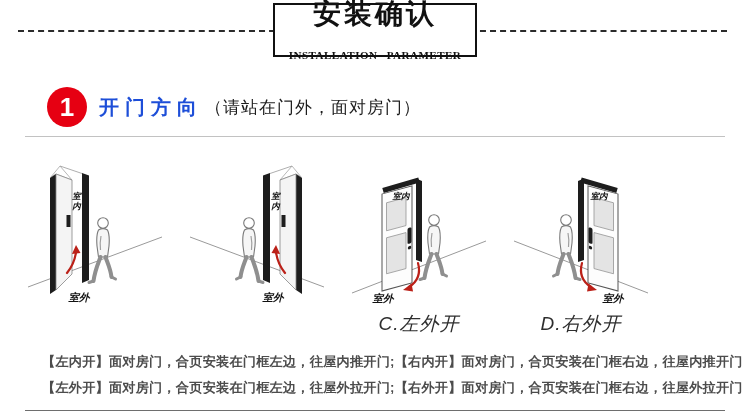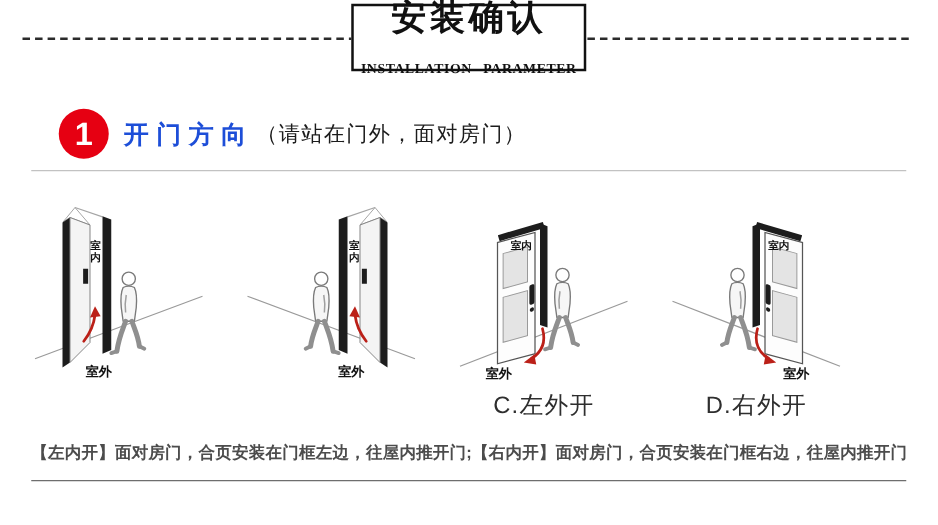--- a/index.html
+++ b/index.html
@@ -1,38 +1,38 @@
 <!DOCTYPE html>
 <html><head>
 <meta charset="utf-8">
 <style>
   * { margin:0; padding:0; box-sizing:border-box; }
   html,body { width:750px; height:420px; }
   body { background:#fff; font-family:"Liberation Sans","DejaVu Sans",sans-serif; color:#222; overflow:hidden; position:relative; }
 
   .header { position:relative; height:62px; }
   .dash-line { position:absolute; top:30px; left:18px; width:709px; border-top:2px dashed #2b2b2b; }
-  .title-box { position:absolute; top:3px; left:50%; transform:translateX(-50%); width:188px; height:54px;
+  .title-box { position:absolute; top:3px; left:50%; transform:translateX(-50%); width:204px; height:54px;
                background:#fff; border:2px solid #111; display:flex; flex-direction:column; align-items:center; justify-content:center; }
   .title-cn { font-size:28px; font-weight:bold; letter-spacing:3px; color:#111; line-height:1; }
   .title-en { font-size:11px; font-weight:bold; font-family:Liberation Serif, serif;
               letter-spacing:0.5px; word-spacing:6px; color:#111; margin-top:21px; }
 
   .step-row { display:flex; align-items:center; padding-left:47px; margin-top:24px; height:42px; }
   .step-badge { width:40px; height:40px; border-radius:50%; background:#e60012; color:#fff; font-size:26px; font-weight:bold;
                 display:flex; align-items:center; justify-content:center; flex:0 0 auto; }
   .step-title { color:#1d4ed8; font-size:20px; font-weight:bold; letter-spacing:6px; margin-left:12px; white-space:nowrap; }
   .step-hint { font-size:17px; color:#1c1c1c; margin-left:2px; letter-spacing:1px; white-space:nowrap; }
   .divider { margin:8px 25px 0; border-top:1px solid #c2c2c2; }
 
-  .doors-row { display:flex; justify-content:space-between; padding:0 64px 0 14px; margin-top:24px; }
+  .doors-row { display:flex; padding:0 64px 0 14px; margin-top:24px;font-style:italic; }
   .door-col { width:162px; display:flex; flex-direction:column; align-items:center; }
   .door-label { font-size:19px; color:#2e2e2e; margin-top:2px; letter-spacing:1px; white-space:nowrap; }
 
-  .notes { padding:0 25px; margin-top:12px; }
+  .notes { padding:0 42px; margin-top:12px; }
   .note-line { font-size:13.2px; font-weight:bold; color:#4c4c4c; line-height:26px; white-space:nowrap; letter-spacing:0.2px; }
   .bottom-rule { margin:9px 25px 0; border-top:1px solid #6e6e6e; }
 
   svg text { font-family:"Liberation Sans","DejaVu Sans",sans-serif; }
   .lbl { font-size:8.5px; font-weight:bold; fill:#111; }
   .lbl-out { font-size:10.5px; font-weight:bold; fill:#111; }
   .ground { stroke:#9a9a9a; stroke-width:1; fill:none; }
   .dark { fill:#1d1d1d; }
   .leafface { fill:#f4f4f4; stroke:#858585; stroke-width:0.8; }
   .sliver { fill:#fff; stroke:#999; stroke-width:0.7; }
@@ -140,15 +140,16 @@
       <text class="lbl" x="88" y="38" text-anchor="middle">室内</text>
       <text class="lbl-out" x="102" y="141" text-anchor="middle">室外</text>
     </svg>
     <div class="door-label">D.右外开</div>
   </div>
 
 </div>
 
 <div class="notes">
   <div class="note-line">【左内开】面对房门，合页安装在门框左边，往屋内推开门;【右内开】面对房门，合页安装在门框右边，往屋内推开门</div>
+  <div class="note-line">【左外开】面对房门，合页安装在门框左边，往屋外拉开门;【右外开】面对房门，合页安装在门框右边，往屋外拉开门</div>
 </div>
 
 <div class="bottom-rule"></div>
 
 </body></html>

